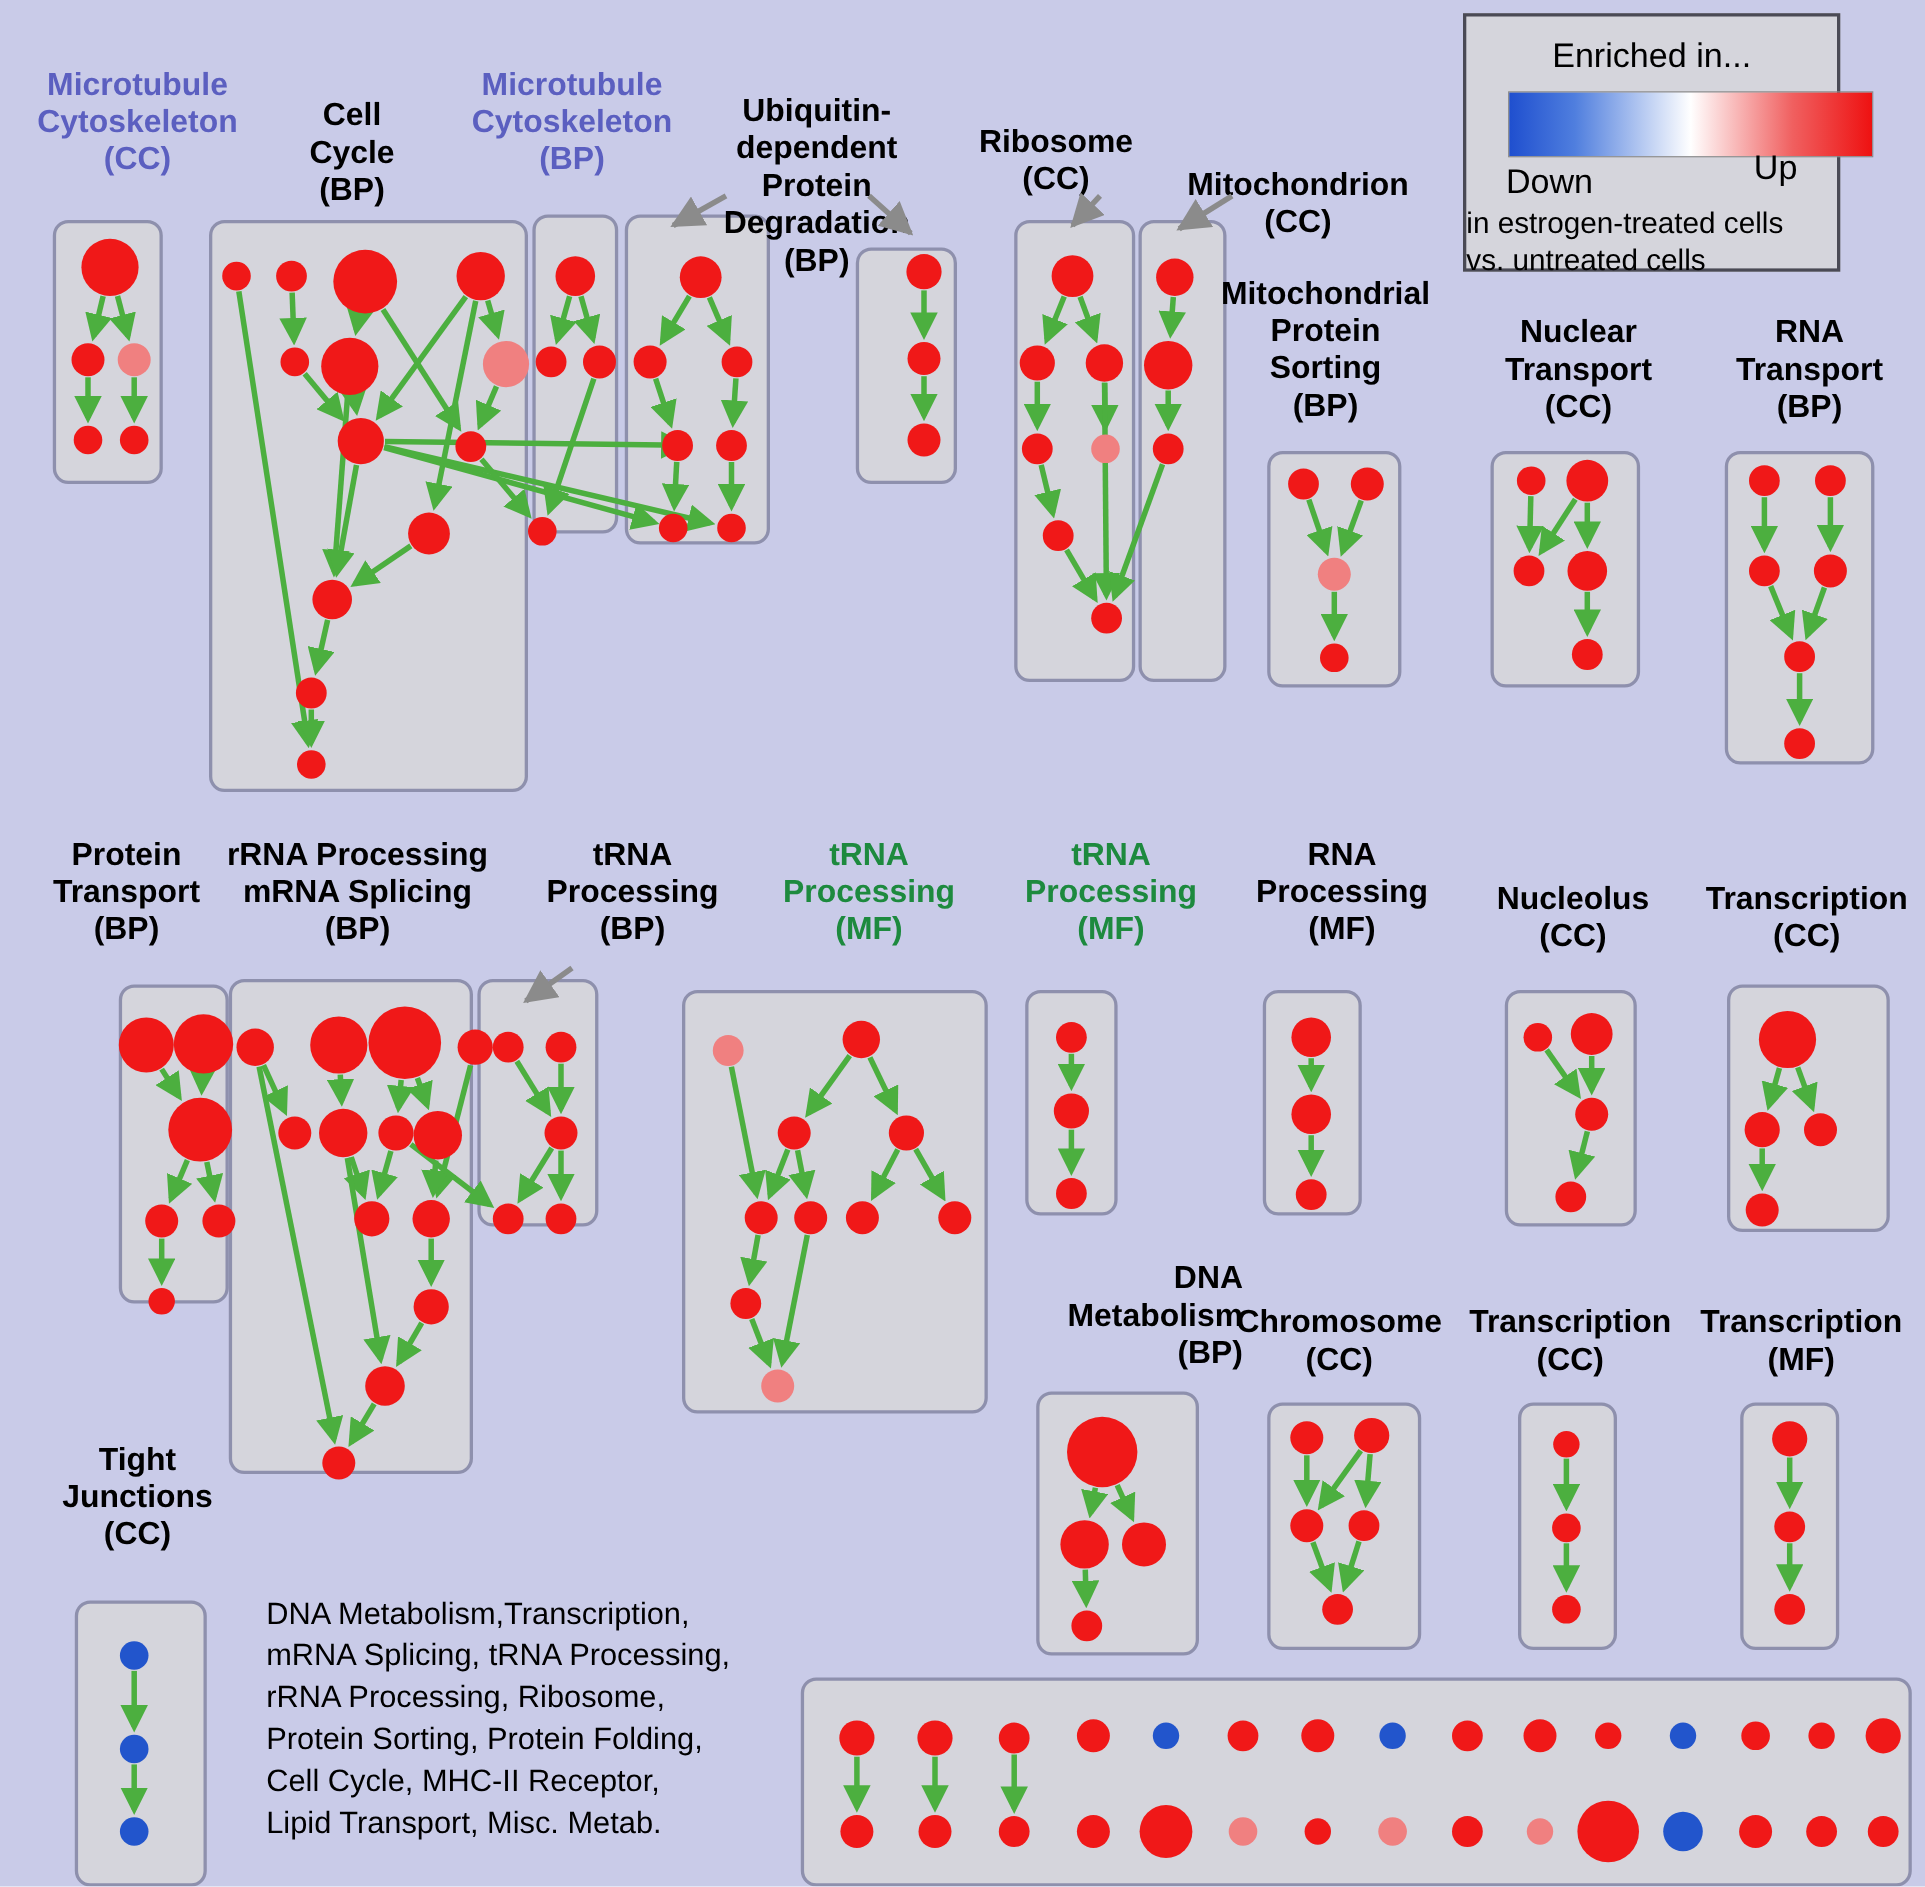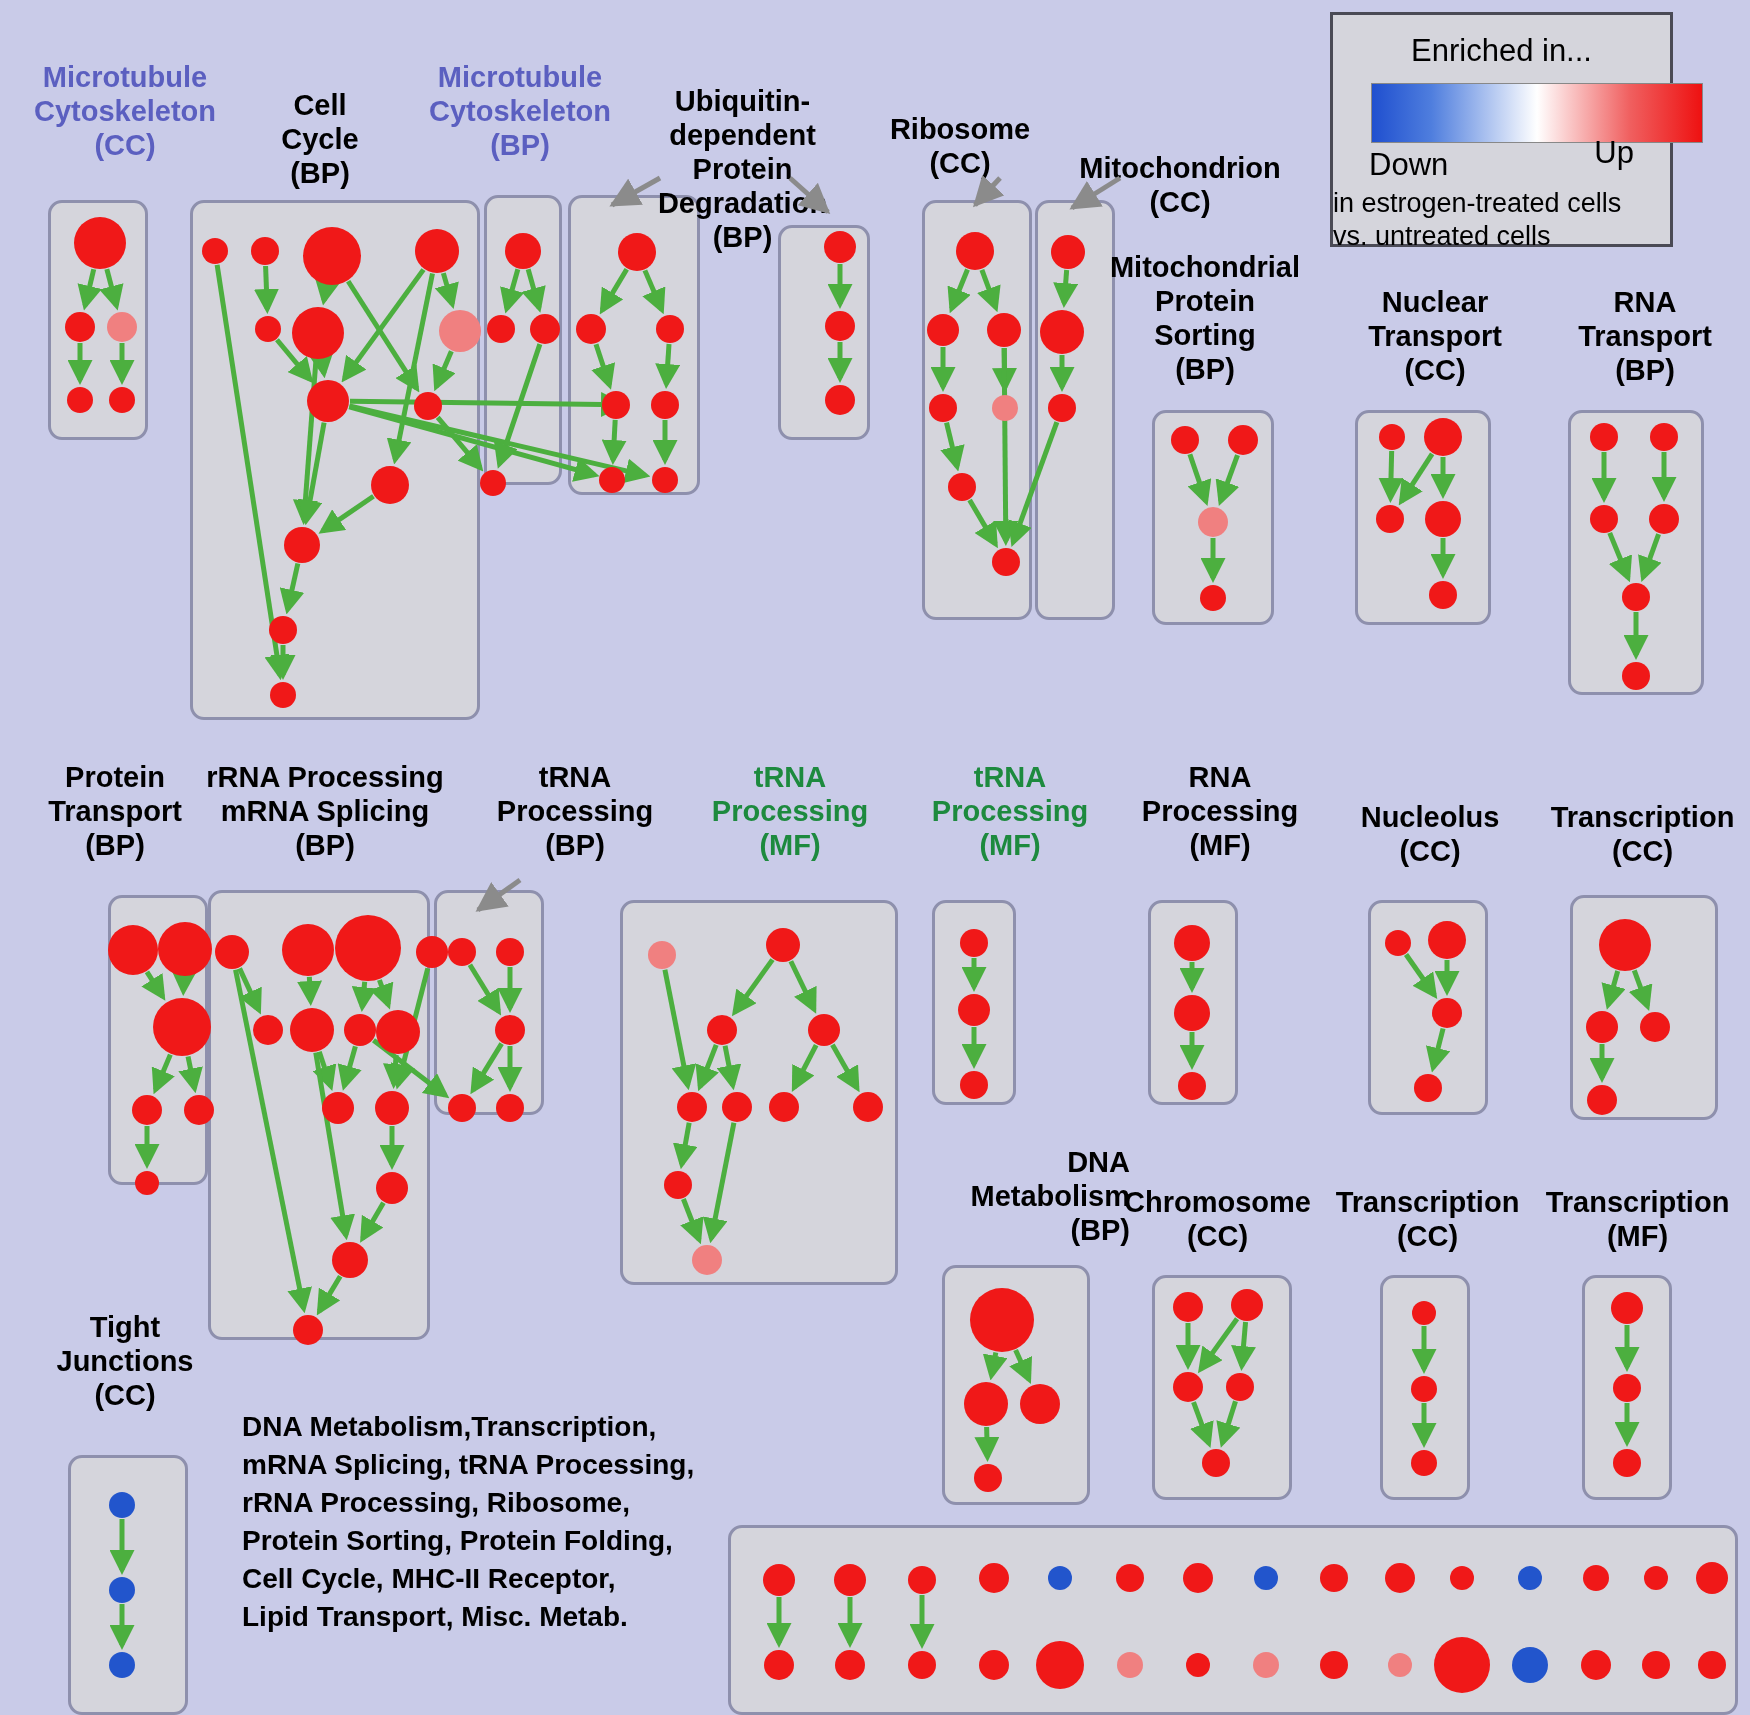--- a/index.html
+++ b/index.html
@@ -480,19 +480,19 @@
 
   <div class="legend" style="left:1330px; top:12px; width:343px; height:235px;">
     <div class="legend-title" style="top:18px;">Enriched in...</div>
     <div class="legend-bar" style="left:38px; top:68px; width:330px; height:58px;"></div>
     <div class="legend-down" style="left:36px; top:132px;">Down</div>
     <div class="legend-up" style="right:36px; top:120px;">Up</div>
     <div class="legend-sub" style="top:172px;">in estrogen-treated cells
 vs. untreated cells</div>
   </div>
 
-  <div class="caption" style="left:242px; top:1408px; width:520px;font-weight:bold;">DNA Metabolism,Transcription,
+  <div class="caption" style="left:242px; top:1448px; width:520px;">DNA Metabolism,Transcription,
 mRNA Splicing, tRNA Processing,
 rRNA Processing, Ribosome,
 Protein Sorting, Protein Folding,
 Cell Cycle, MHC-II Receptor,
 Lipid Transport, Misc. Metab.</div>
 </div>
 
 </body></html>

